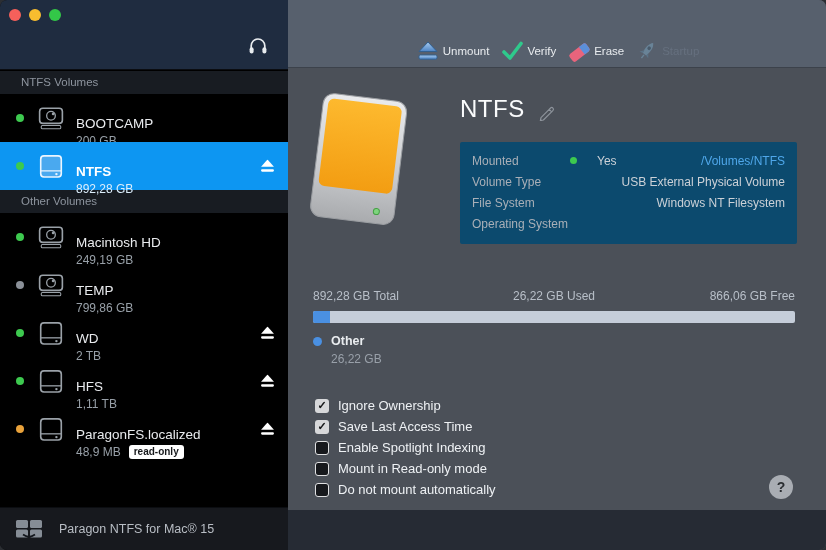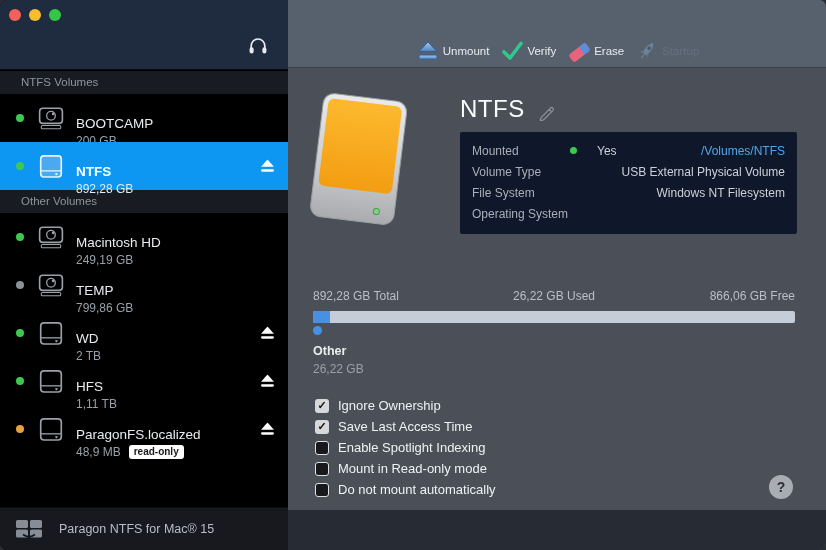--- a/index.html
+++ b/index.html
@@ -41,34 +41,34 @@
   .tool-label { font-size:11.5px; color:#e9ecef; }
   .tool-btn.disabled { cursor:default; }
   .tool-btn.disabled .tool-label { color:#66707f; }
   .content { position:absolute; top:69px; left:0; right:0; bottom:40px; background:#4b5058; }
 
   .drive-hero { position:absolute; left:12px; top:22px; width:116px; height:146px; }
   .title-row { position:absolute; left:172px; top:26px; display:flex; align-items:center; gap:13px; }
   .vol-title { font-size:24px; color:#fafbfc; font-weight:400; letter-spacing:.5px; }
   .pencil { width:17px; height:17px; margin-top:6px; cursor:pointer; }
 
-  .info-panel { position:absolute; left:172px; top:63px; width:337px; background:#0f172a; border-radius:2px; padding:8px 12px 10px; }
+  .info-panel { position:absolute; left:172px; top:73px; width:337px; background:#0c4a6e; border-radius:2px; padding:8px 12px 10px; }
   .info-row { display:flex; align-items:center; height:21px; font-size:12px; }
   .info-label { width:98px; color:#a9afb7; flex:none; }
   .mounted-status { display:flex; align-items:center; gap:20px; color:#ccd1d7; }
   .mini-dot { width:7px; height:7px; border-radius:50%; background:#3dc94f; }
   .info-value { flex:1; text-align:right; color:#ccd1d7; }
   .info-value.link { color:#4fa7ea; cursor:pointer; }
 
   .capacity { position:absolute; left:25px; top:220px; width:482px; }
   .cap-labels { display:flex; font-size:12px; color:#b8bfc8; margin-bottom:8px; }
   .cap-total { flex:1; text-align:left; } .cap-used { flex:1; text-align:center; } .cap-free { flex:1; text-align:right; }
   .cap-bar { height:12px; background:#c5cdd9; border-radius:2px; overflow:hidden; }
   .cap-fill { height:100%; background:#4a90e2; }
-  .legend { display:flex; gap:9px;flex-direction:column; }
+  .legend { margin-top:11px; display:flex; gap:9px; }
   .legend-dot { width:9px; height:9px; border-radius:50%; background:#4a90e2; margin-top:3px; flex:none; }
   .legend-name { font-size:12.5px; font-weight:700; color:#e9ecef; }
   .legend-size { font-size:12px; color:#99a0a9; margin-top:4px; }
 
   .options { position:absolute; left:27px; top:329px; }
   .opt-row { display:flex; align-items:center; margin-bottom:6px; height:15px; cursor:pointer; }
   .checkbox { width:14px; height:14px; border-radius:3px; margin-right:9px; display:flex; align-items:center; justify-content:center; font-size:11px; font-weight:700; flex:none; }
   .checkbox.checked { background:#d7d8da; color:#17181a; }
   .checkbox.unchecked { background:#17191d; border:1.5px solid #dfe0e2; }
   .opt-label { font-size:13px; color:#eef1f4; }

